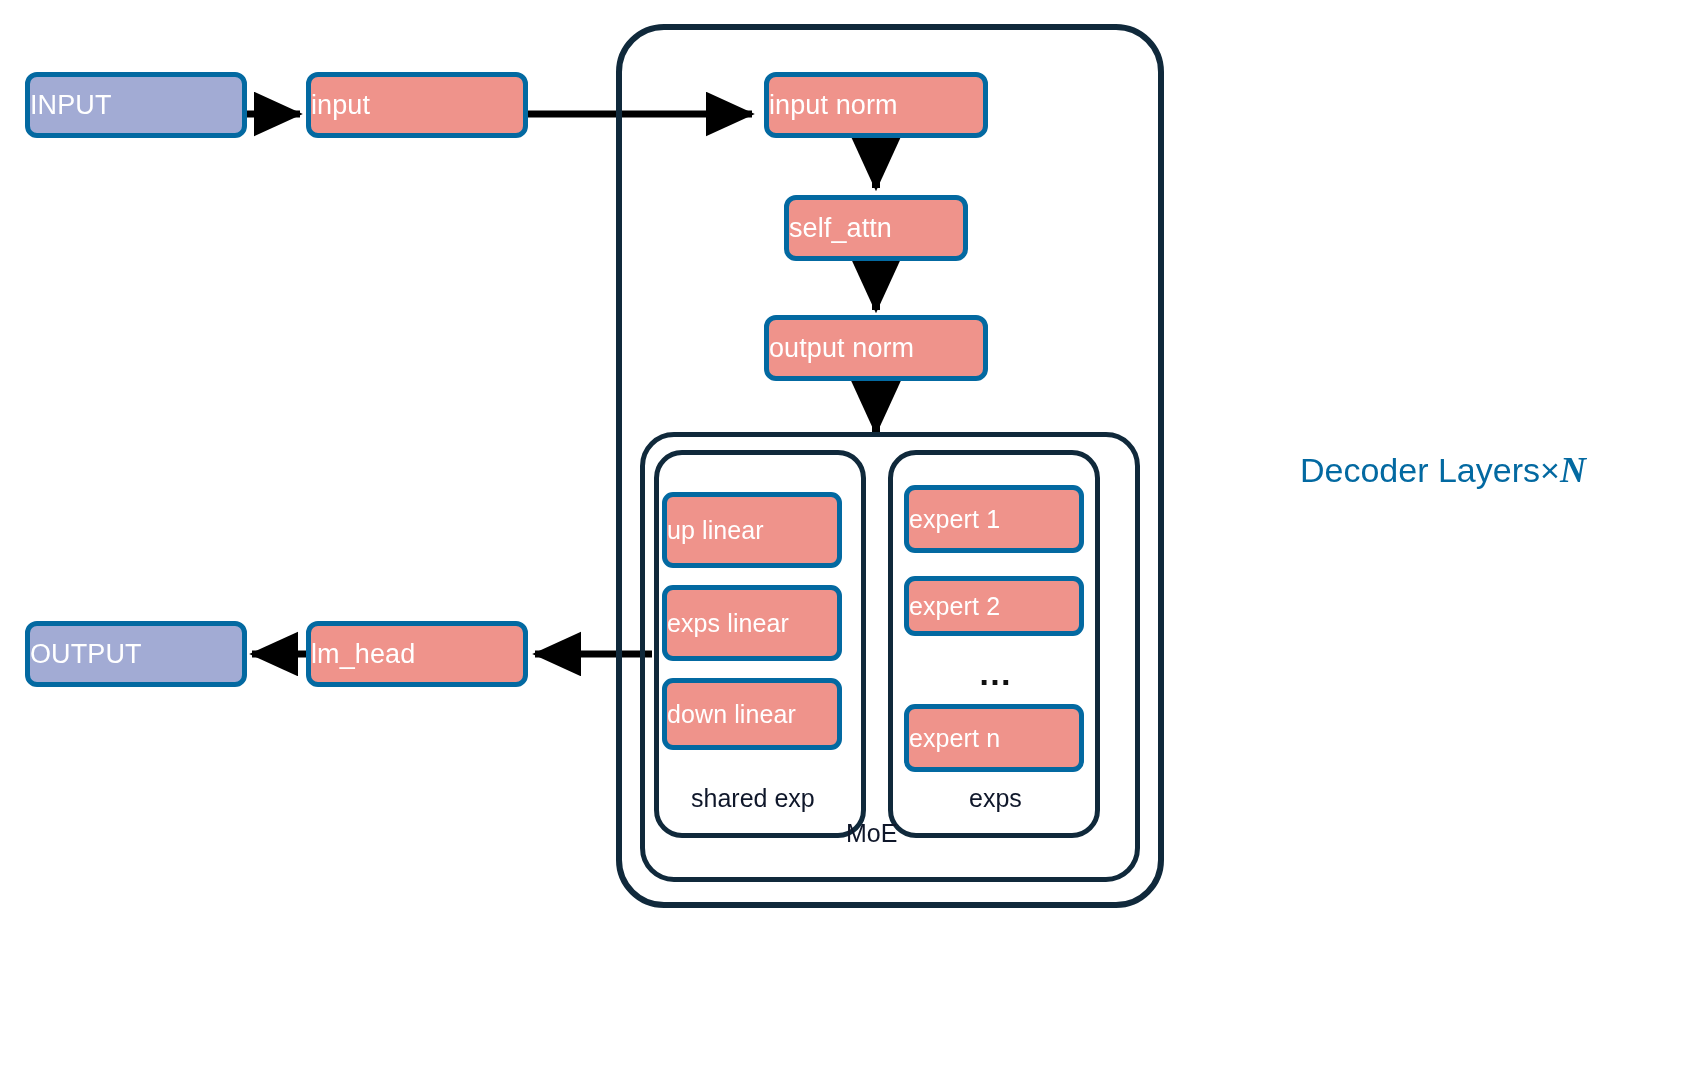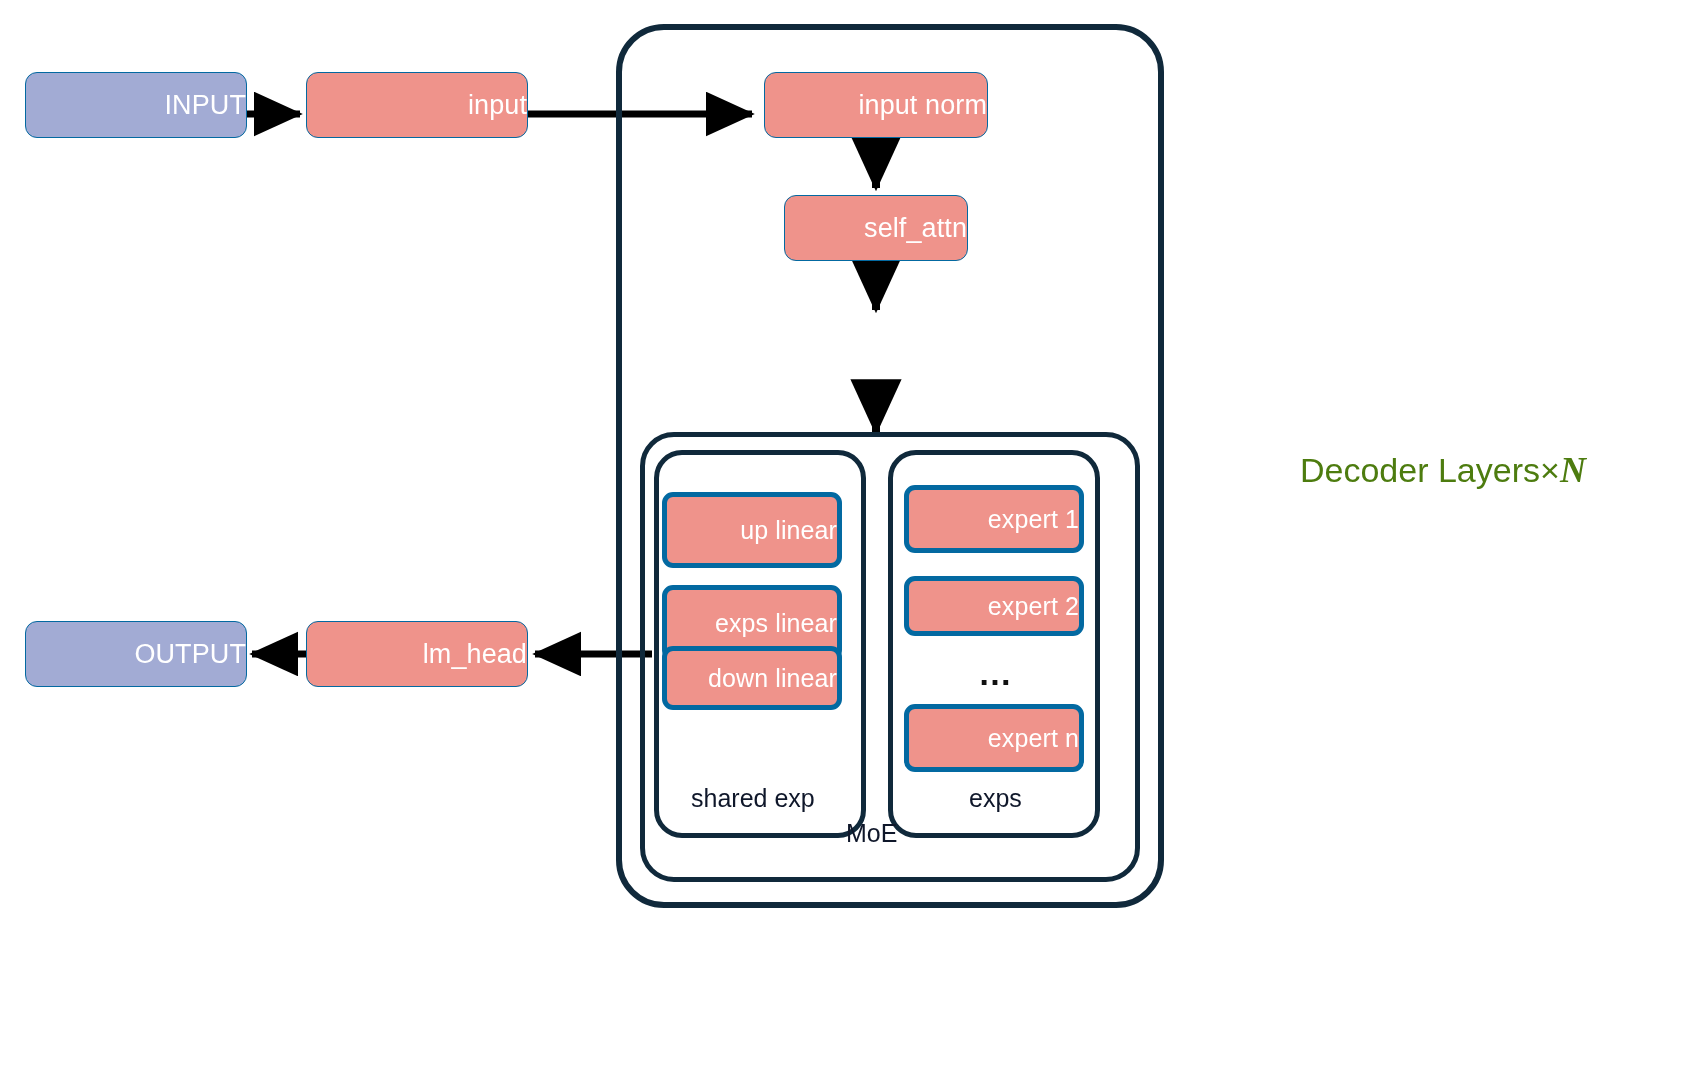--- a/index.html
+++ b/index.html
@@ -25,22 +25,22 @@
     height: 1068px;
     pointer-events: none;
   }
 
   
   .node {
     position: absolute;
     box-sizing: border-box;
     display: flex;
     align-items: center;
-    justify-content: flex-end;
-    border: 1px solid #0369a1;
+    justify-content: flex-start;
+    border: 5px solid #0369a1;
     border-radius: 12px;
     color: #ffffff;
     font-size: 27px;
     line-height: 1;
     letter-spacing: .1px;
     white-space: nowrap;
     z-index: 3;
   }
   .node.blue   { background: #a2abd4; }
   .node.salmon { background: #ef938b; }
@@ -62,21 +62,21 @@
     position: absolute;
     color: #0f172a;
     font-size: 25px;
     line-height: 1;
     white-space: nowrap;
     z-index: 4;
   }
 
   .side-label {
     position: absolute;
-    color: #4d7c0f;
+    color: #0369a1;
     font-size: 34px;
     line-height: 1;
     white-space: nowrap;
     z-index: 4;
   }
   .side-label .var {
     font-family: "Liberation Serif", serif;
     font-weight: bold;
     font-style: italic;
     font-size: 36px;
@@ -148,30 +148,33 @@
   </div>
 
   <div class="node salmon" style="left:764px; top:72px; width:224px; height:66px;">
     <span>input norm</span>
   </div>
 
   <div class="node salmon" style="left:784px; top:195px; width:184px; height:66px;">
     <span>self_attn</span>
   </div>
 
+  <div class="node salmon" style="left:764px; top:315px; width:224px; height:66px;">
+    <span>output norm</span>
+  </div>
 
   <div class="node salmon small" style="left:662px; top:492px; width:180px; height:76px;">
     <span>up linear</span>
   </div>
 
   <div class="node salmon small" style="left:662px; top:585px; width:180px; height:76px;">
     <span>exps linear</span>
   </div>
 
-  <div class="node salmon small" style="left:662px; top:646px; width:180px; height:64px;">
+  <div class="node salmon small" style="left:662px; top:678px; width:180px; height:72px;">
     <span>down linear</span>
   </div>
 
   <div class="node salmon small" style="left:904px; top:485px; width:180px; height:68px;">
     <span>expert 1</span>
   </div>
 
   <div class="node salmon small" style="left:904px; top:576px; width:180px; height:60px;">
     <span>expert 2</span>
   </div>

